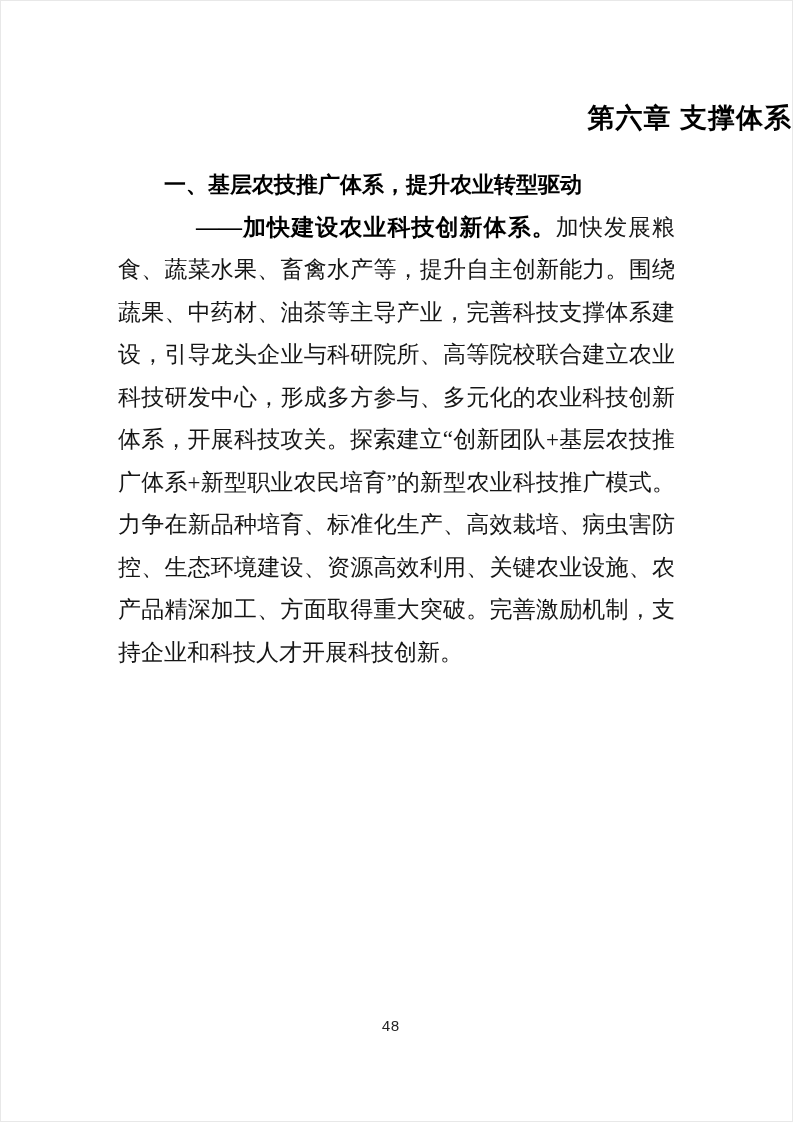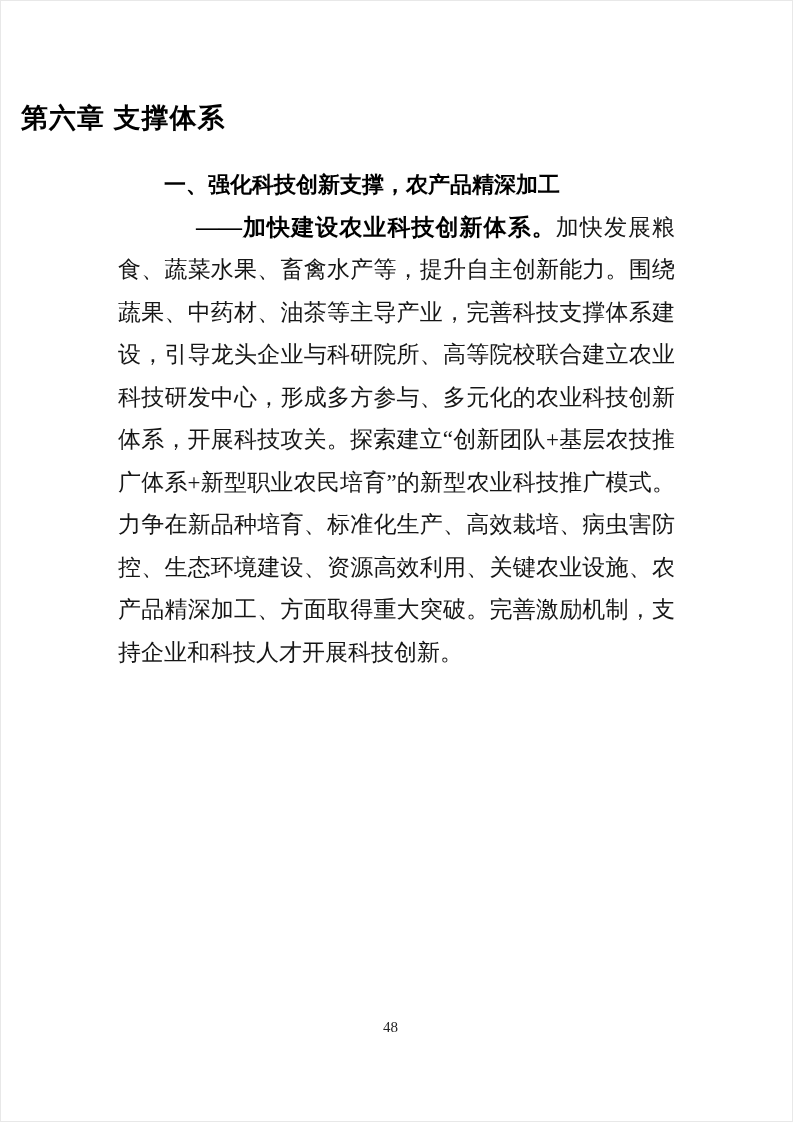--- a/index.html
+++ b/index.html
@@ -14,21 +14,21 @@
     margin: 0 auto;
     background: #ffffff;
     box-sizing: border-box;
     border: 1px solid #e8e8e8;
     overflow: hidden;
     color: #111111;
   }
   .chapter-title {
     margin: 0;
     padding-top: 99px;
-    text-align: left;
+    text-align: right;
     font-family: "Liberation Sans", sans-serif;
     font-weight: 700;
     font-size: 27px;
     line-height: 36px;
     color: #000000;
     letter-spacing: 1px;
     padding-left: 20px;
   }
   .content {
     margin: 28px 117px 0 117px;
@@ -57,33 +57,33 @@
     font-weight: 700;
     color: #000000;
     margin-left: 32px;
   }
   .page-number {
     position: absolute;
     left: 0;
     right: 12px;
     top: 1018px;
     text-align: center;
-    font-family: Liberation Serif, serif;
+    font-family: Liberation Mono, monospace;
     font-size: 15px;
     color: #222222;
   }
 </style>
 </head>
 <body>
 
 <div class="page">
   <h1 class="chapter-title">第六章 支撑体系</h1>
 
   <div class="content">
 
-    <h2 class="section-heading">一、强化科技创新支撑，农产品精深加工</h2>
+    <h2 class="section-heading">一、基层农技推广体系，提升农业转型驱动</h2>
 
 
     <p class="para"><span class="lead-bold">——加快建设农业科技创新体系。</span><span>加快发展粮食、蔬菜水果、畜禽水产等，提升自主创新能力。围绕蔬果、中药材、油茶等主导产业，完善科技支撑体系建设，引导龙头企业与科研院所、高等院校联合建立农业科技研发中心，形成多方参与、多元化的农业科技创新体系，开展科技攻关。探索建立“创新团队+基层农技推广体系+新型职业农民培育”的新型农业科技推广模式。力争在新品种培育、标准化生产、高效栽培、病虫害防控、生态环境建设、资源高效利用、关键农业设施、农产品精深加工、方面取得重大突破。完善激励机制，支持企业和科技人才开展科技创新。</span></p>
   </div>
 
   <div class="page-number">48</div>
 </div>
 
 </body></html>

